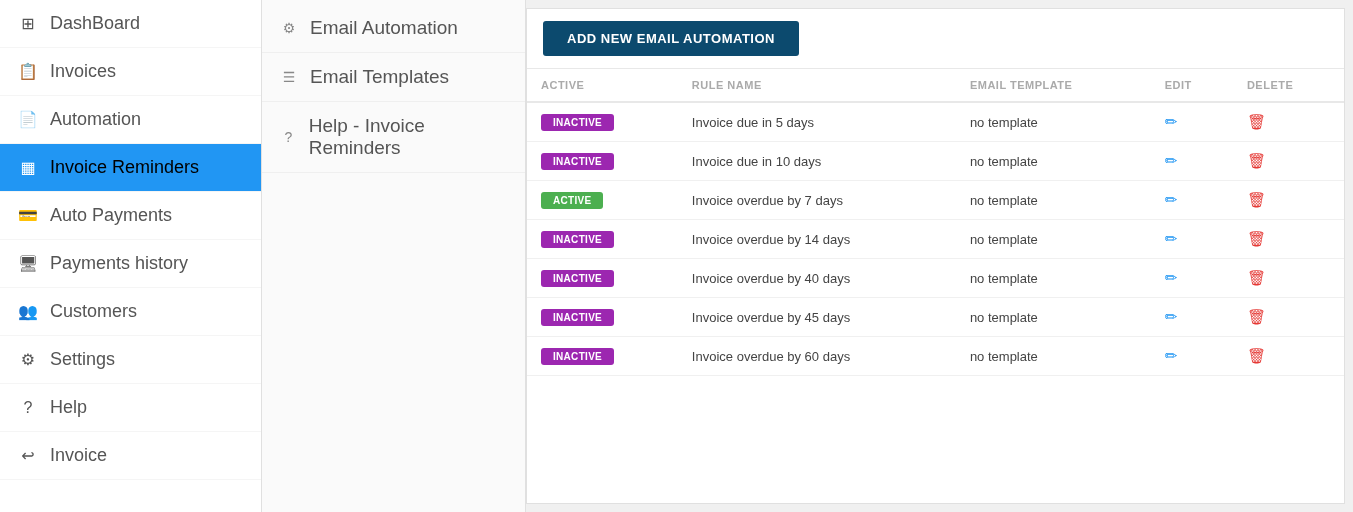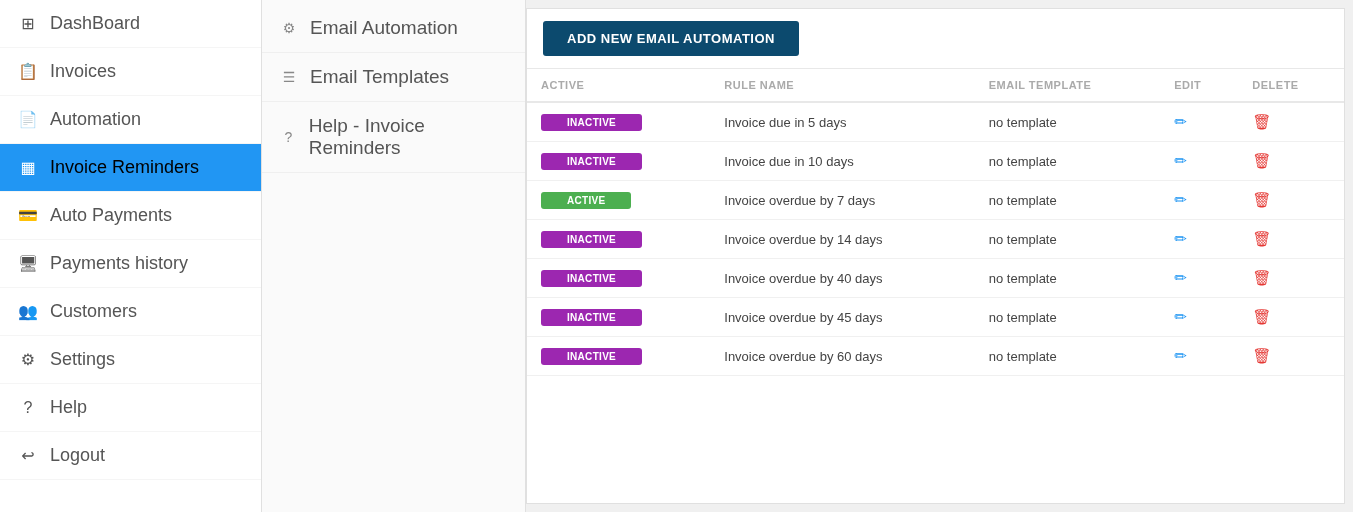--- a/index.html
+++ b/index.html
@@ -107,21 +107,21 @@
       border-bottom: 1px solid #f0f0f0;
     }
     tbody td {
       padding: 10px 14px;
       color: #444;
       font-size: 13px;
     }
 
     .badge {
       display: inline-block;
-      padding: 3px 26px;
+      padding: 3px 12px;
       border-radius: 3px;
       font-size: 10px;
       font-weight: 700;
       color: #fff;
       letter-spacing: 0.3px;
     }
     .badge-inactive { background: #9C27B0; }
     .badge-active { background: #4CAF50; }
 
     .icon-edit { color: #2196F3; cursor: pointer; font-size: 15px; }
@@ -167,21 +167,21 @@
     <div class="sidebar-item">
     <span class="icon">⚙</span>
     <span class="label">Settings</span>
   </div>
     <div class="sidebar-item">
     <span class="icon">?</span>
     <span class="label">Help</span>
   </div>
     <div class="sidebar-item">
     <span class="icon">↩</span>
-    <span class="label">Logout</span>
+    <span class="label">Invoice</span>
   </div>
   </div>
 
 <div class="sub-sidebar">
 <div class="sub-sidebar-item">
     <span class="icon">⚙</span>
     <span class="label">Email Automation</span>
   </div>
     <div class="sub-sidebar-item">
     <span class="icon">☰</span>

